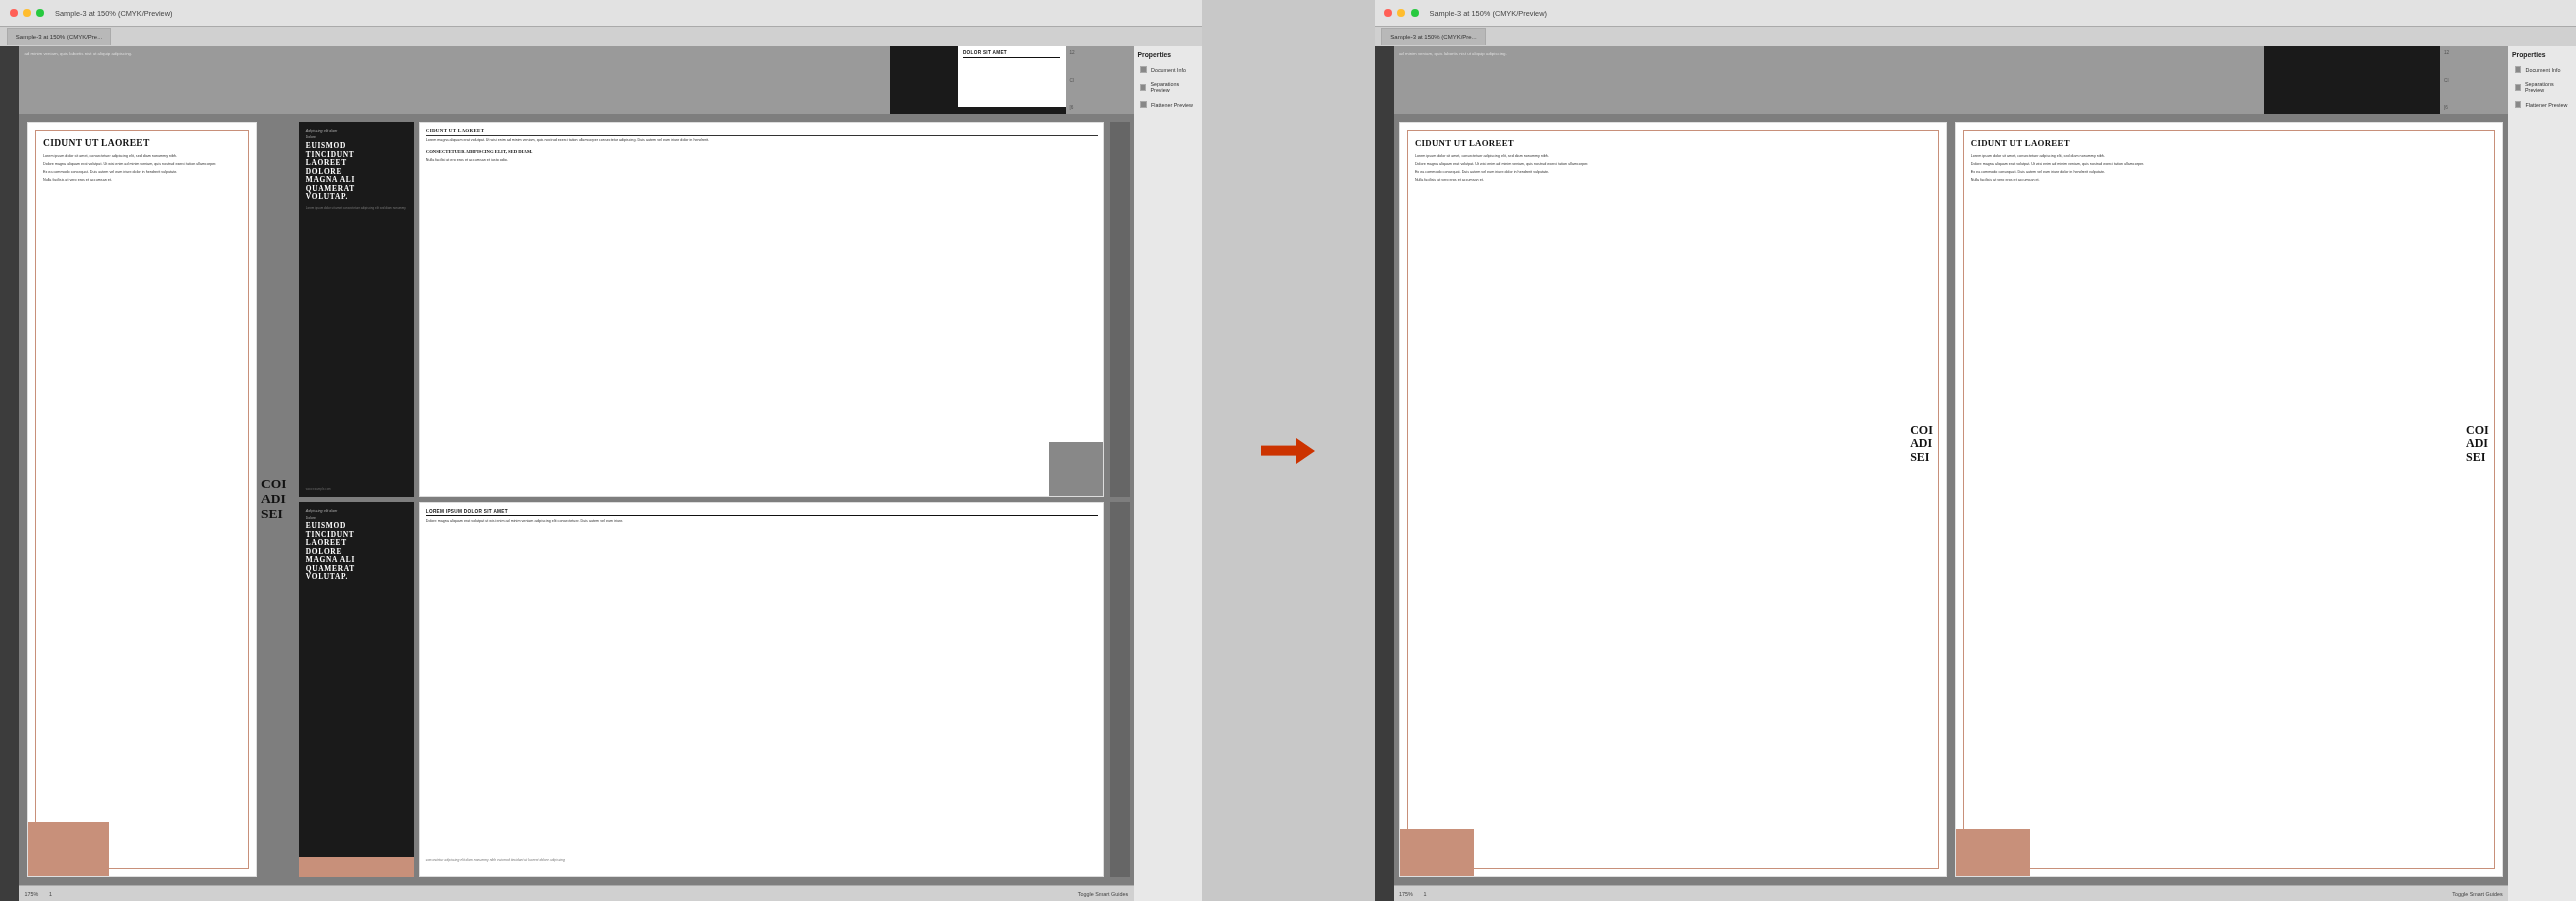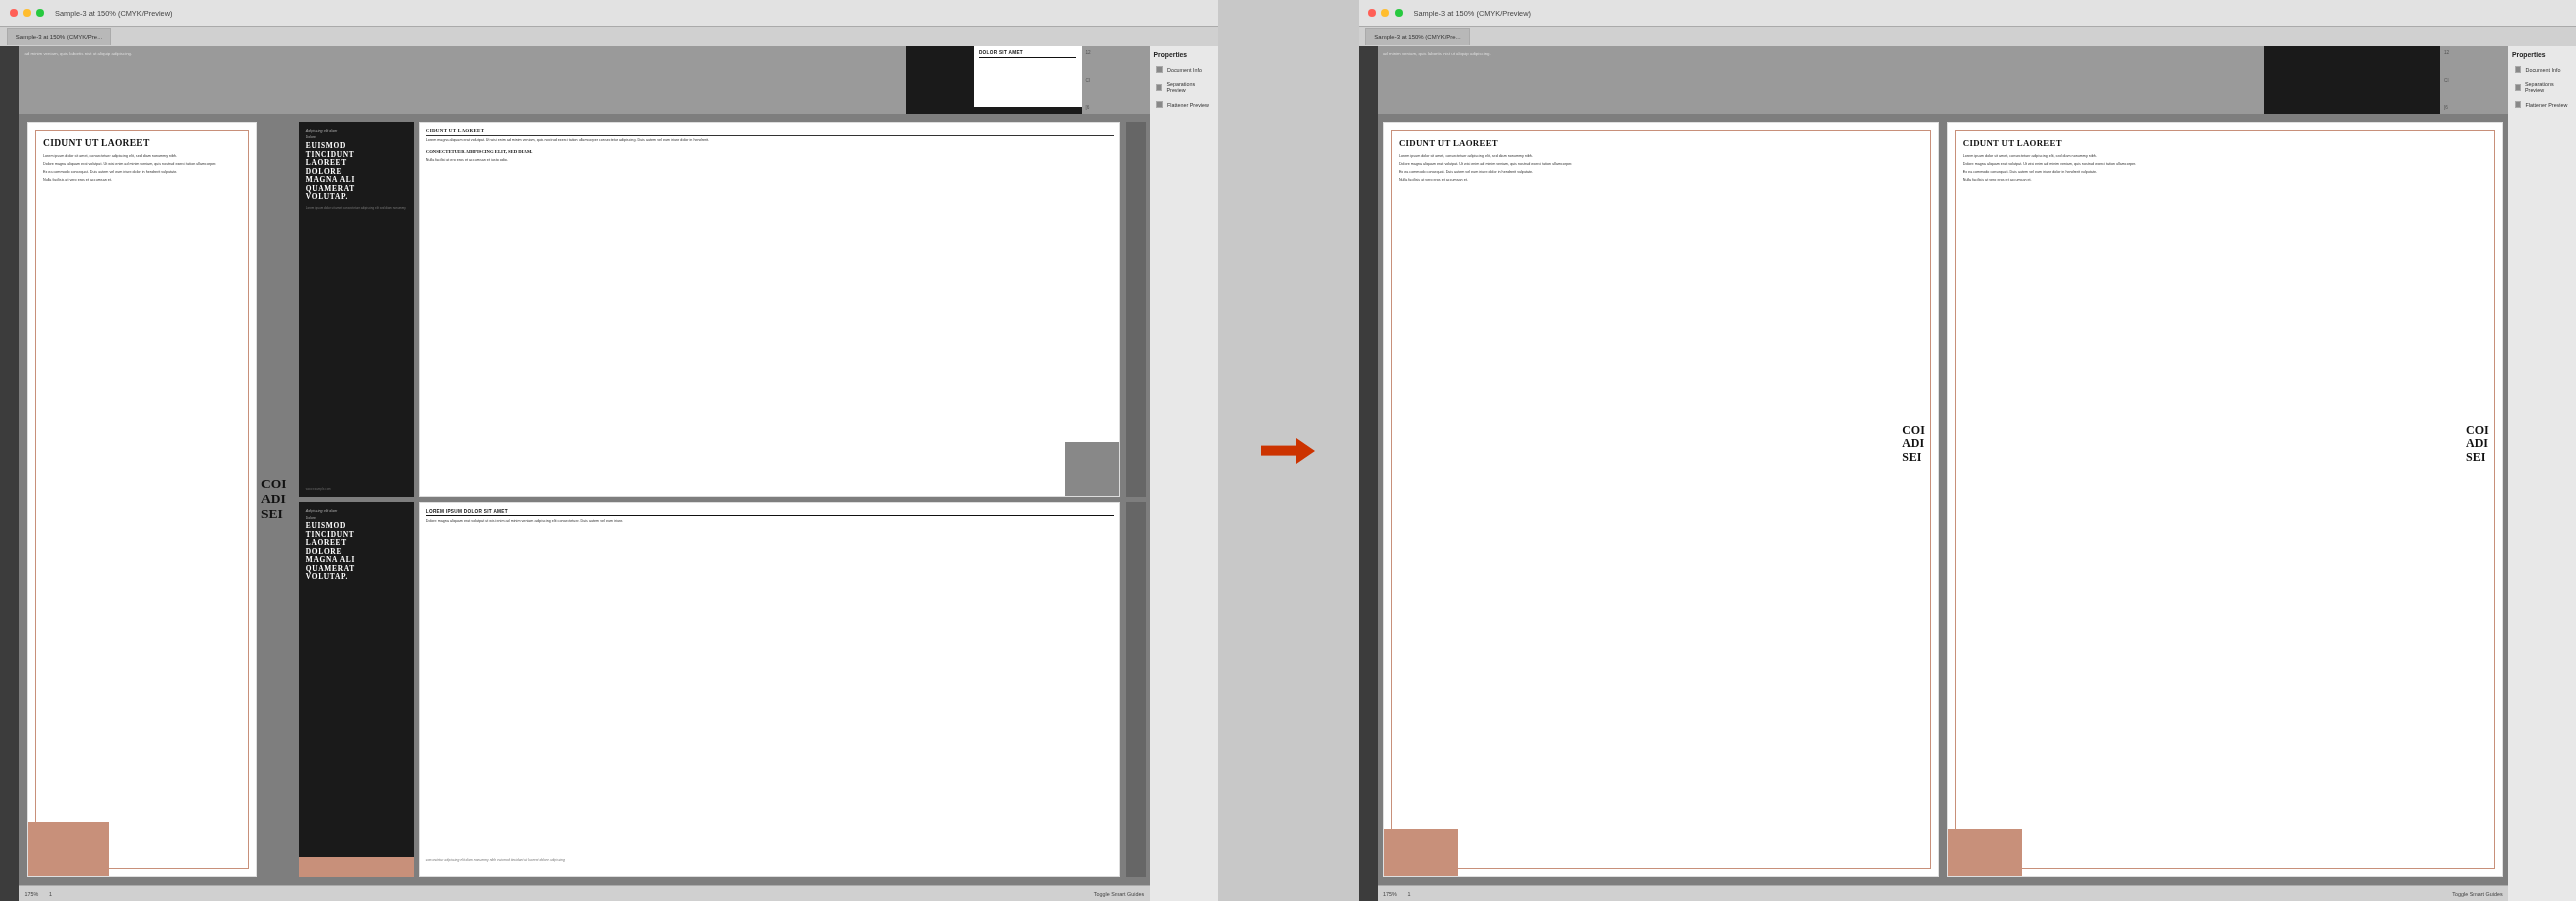--- a/index.html
+++ b/index.html
@@ -13,21 +13,21 @@
       font-family: Arial, sans-serif;
       overflow: hidden;
     }
 
     .main-container {
       display: flex;
       align-items: center;
       justify-content: center;
       width: 100%;
       height: 100%;
-      gap: 0;
+      gap: 16px;
     }
 
     .traffic-light {
       width: 8px;
       height: 8px;
       border-radius: 50%;
       display: inline-block;
     }
     .tl-red { background: #ff5f56; }
     .tl-yellow { background: #ffbd2e; }

